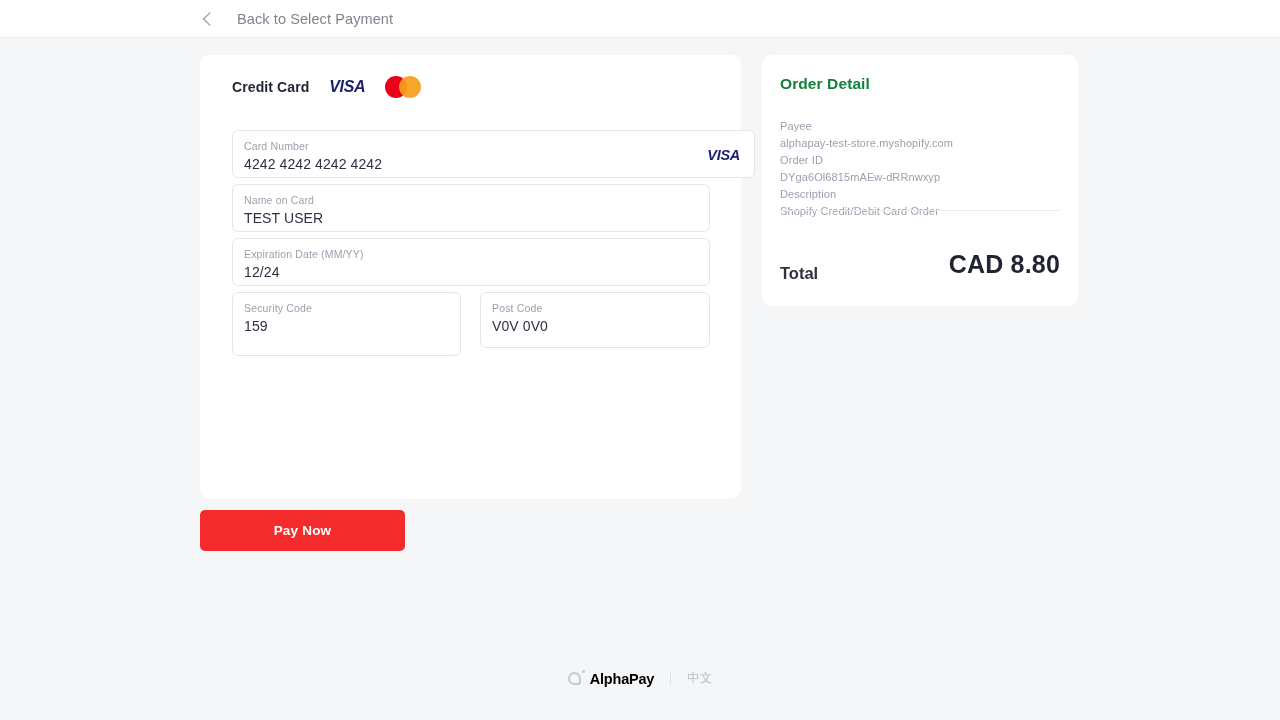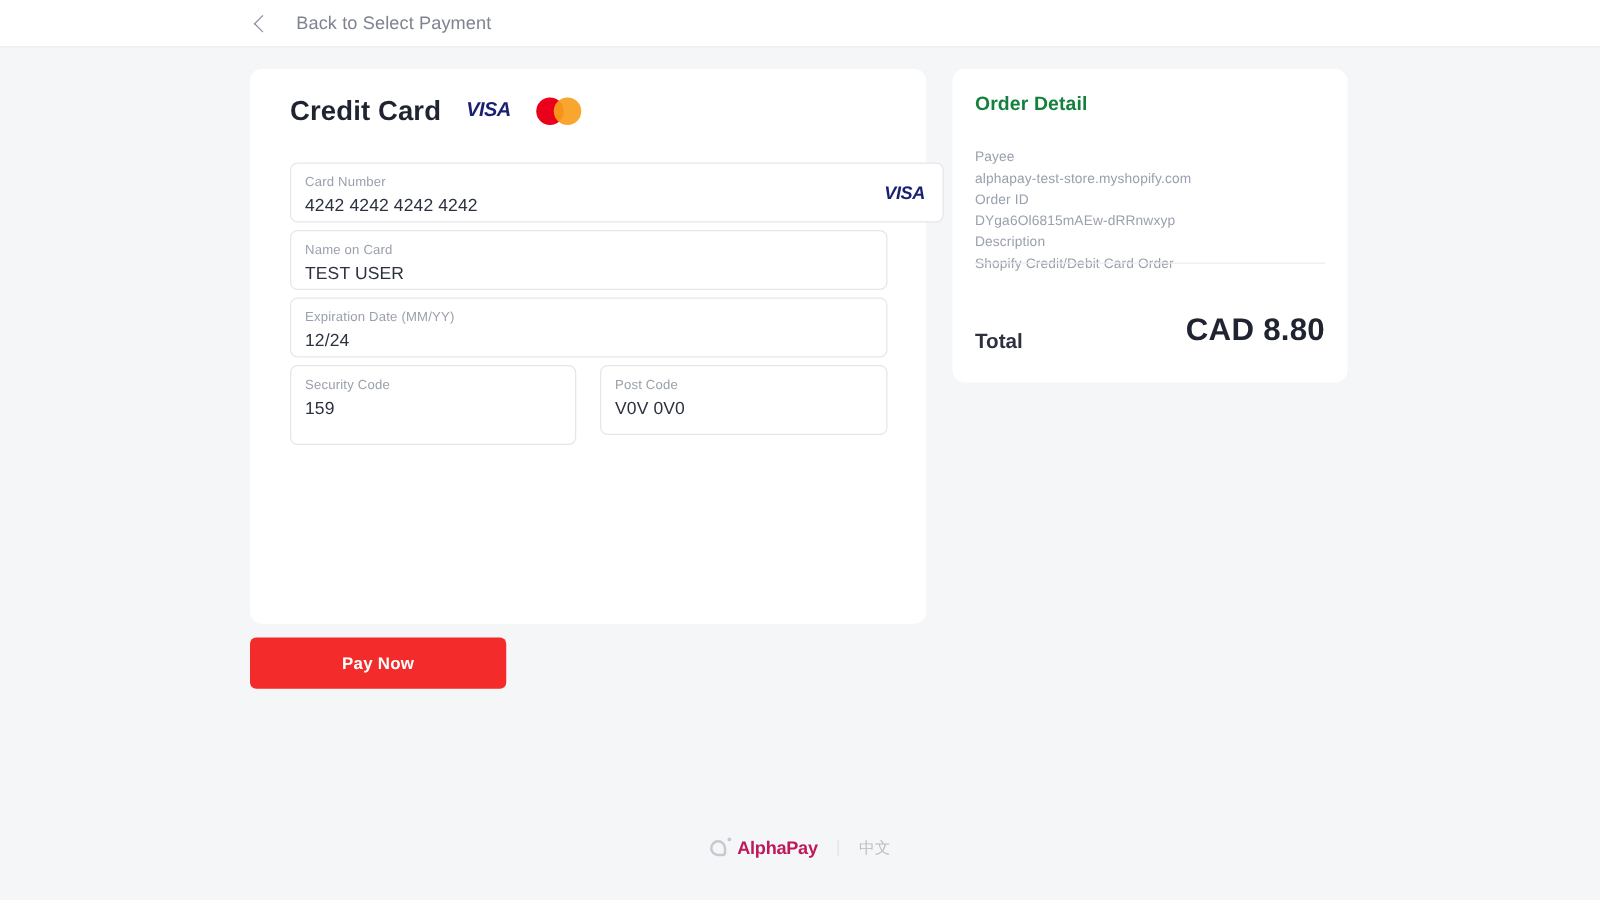--- a/index.html
+++ b/index.html
@@ -65,21 +65,21 @@
   }
   .card-title-row {
     position: absolute;
     left: 32px;
     top: 21px;
     display: flex;
     align-items: center;
     gap: 20px;
   }
   .card-title {
-    font-size: 22px;
+    font-size: 14px;
     color: #1f2430;
     font-weight: 600;
     letter-spacing: .1px;
   }
   .visa-logo {
     font-size: 16px;
     font-weight: 700;
     font-style: italic;
     color: #1a1f71;
     letter-spacing: -.4px;
@@ -260,21 +260,21 @@
     right: 0;
     top: 0;
     width: 3.2px;
     height: 3.2px;
     border-radius: 50%;
     background: #c6c9d1;
   }
   .brand-name {
     font-size: 14.5px;
     font-weight: 700;
-    color: #be185d;
+    color: #000000;
     letter-spacing: -.2px;
   }
   .foot-div {
     width: 1px;
     height: 13px;
     background: #dfe1e6;
   }
   .lang-link {
     font-size: 12.5px;
     color: #b9bcc4;

